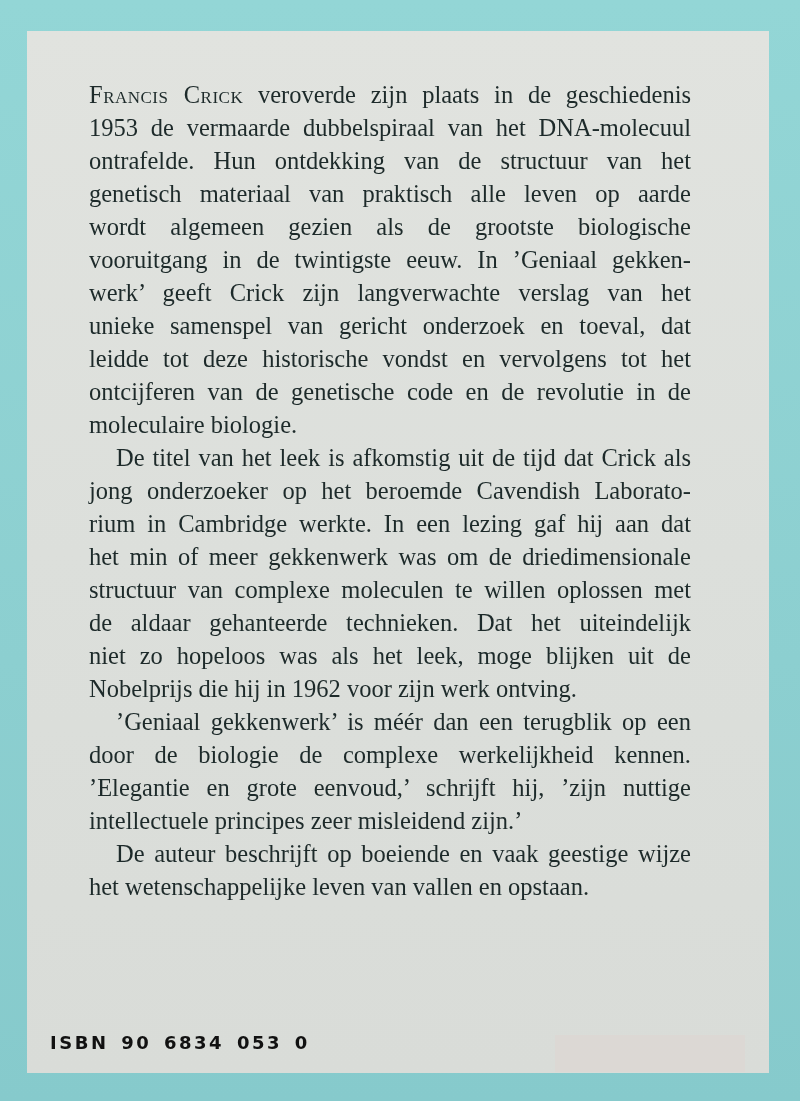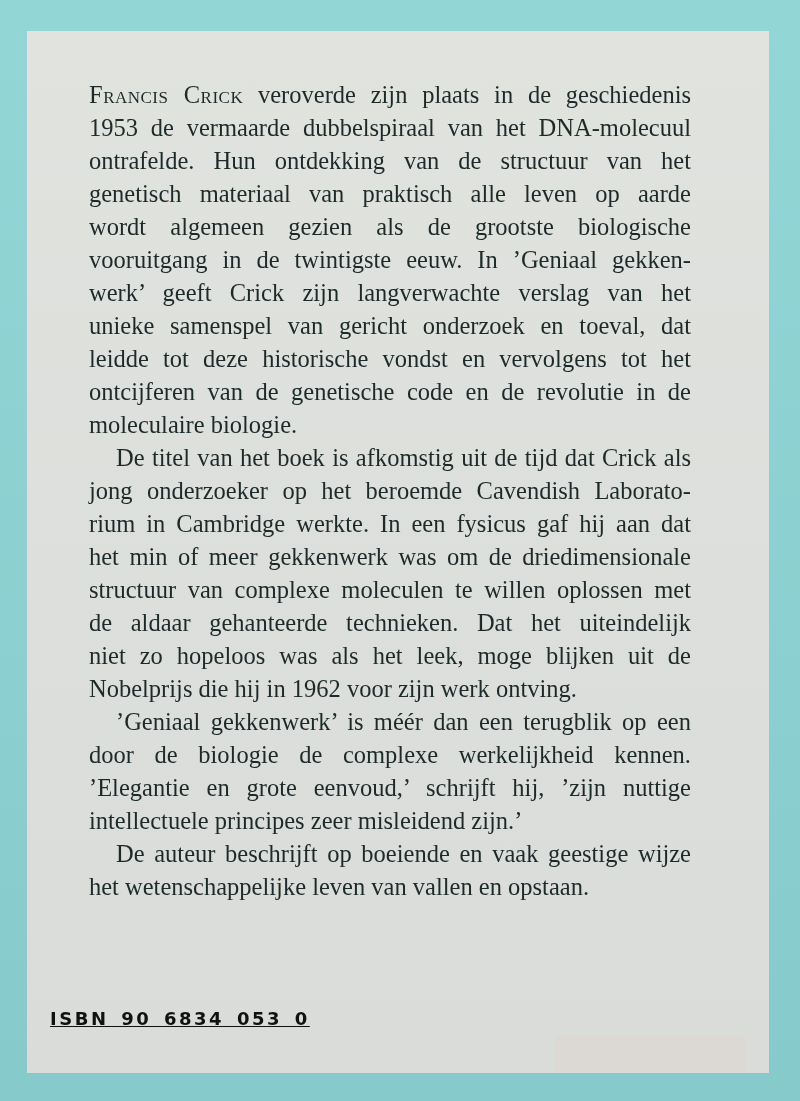--- a/index.html
+++ b/index.html
@@ -18,25 +18,24 @@
     position:absolute; left:57px; top:78px; width:634px;
     font-family:"Liberation Serif","DejaVu Serif",serif;
     font-size:24.5px; line-height:33px; color:#1d2a2a;
     text-align:justify;
   }
   .line { display:block; white-space:nowrap; text-align:justify; text-align-last:justify; height:33px;margin-left:32px; }
   .line.last { text-align-last:left; }
   .indent { padding-left:27px; }
   .sc { font-variant:small-caps; letter-spacing:0.5px; }
   .isbn {
-    position:absolute; left:50px; top:1008px;
+    position:absolute; left:50px; top:1032px;
     font-family:"DejaVu Sans","Liberation Sans",sans-serif; font-weight:bold;
     font-size:18px; letter-spacing:2.5px; color:#111;
     word-spacing:4px;
-    text-decoration:underline;
   }
   .sticker {
     position:absolute; left:555px; top:1035px; width:190px; height:37px;
     background:#dcd7d3; opacity:0.8;
   }
 </style>
 </head>
 <body>
 
 <div class="panel"></div>
@@ -52,23 +51,23 @@
     <span class="line">wordt algemeen gezien als de grootste biologische</span>
     <span class="line">vooruitgang in de twintigste eeuw. In ’Geniaal gekken-</span>
     <span class="line">werk’ geeft Crick zijn langverwachte verslag van het</span>
     <span class="line">unieke samenspel van gericht onderzoek en toeval, dat</span>
     <span class="line">leidde tot deze historische vondst en vervolgens tot het</span>
     <span class="line">ontcijferen van de genetische code en de revolutie in de</span>
     <span class="line last">moleculaire biologie.</span>
   </div>
 
   <div>
-    <span class="line indent">De titel van het boek is afkomstig uit de tijd dat Crick als</span>
+    <span class="line indent">De titel van het leek is afkomstig uit de tijd dat Crick als</span>
     <span class="line">jong onderzoeker op het beroemde Cavendish Laborato-</span>
-    <span class="line">rium in Cambridge werkte. In een fysicus gaf hij aan dat</span>
+    <span class="line">rium in Cambridge werkte. In een lezing gaf hij aan dat</span>
     <span class="line">het min of meer gekkenwerk was om de driedimensionale</span>
     <span class="line">structuur van complexe moleculen te willen oplossen met</span>
     <span class="line">de aldaar gehanteerde technieken. Dat het uiteindelijk</span>
     <span class="line">niet zo hopeloos was als het leek, moge blijken uit de</span>
     <span class="line last">Nobelprijs die hij in 1962 voor zijn werk ontving.</span>
   </div>
 
   <div>
     <span class="line indent">’Geniaal gekkenwerk’ is méér dan een terugblik op een</span>
     <span class="line">door de biologie de complexe werkelijkheid kennen.</span>

